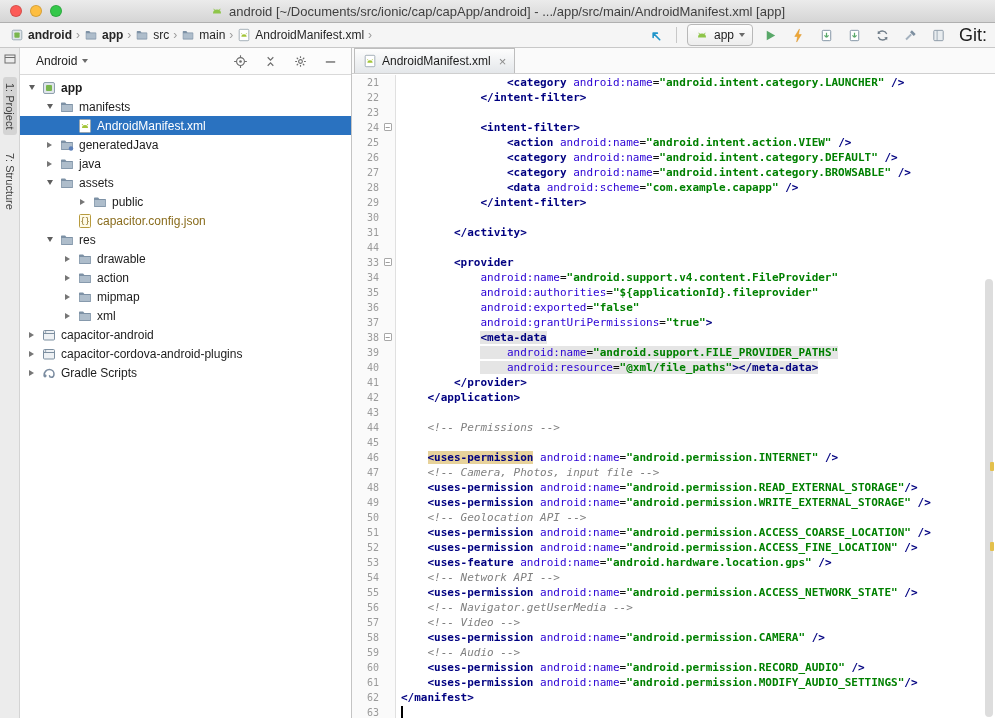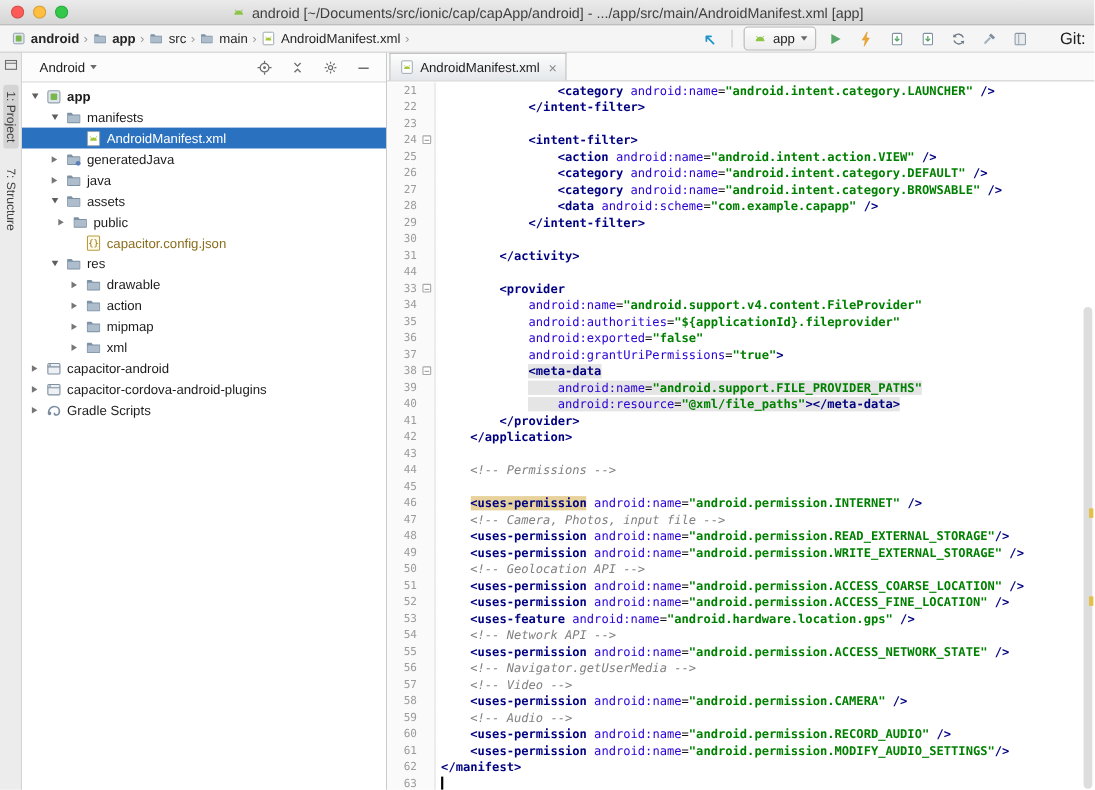--- a/index.html
+++ b/index.html
@@ -13,21 +13,21 @@
   
   .navbar{height:24px;background:#f5f5f5;border-bottom:1px solid #c8c8c8;display:flex;align-items:center;padding:0 8px;gap:1px}
   .crumb{display:inline-flex;align-items:center;gap:4px;padding:1px 2px;cursor:default}
   .crumb-label{font-size:12px;color:#262626}
   .crumb-label.b{font-weight:bold}
   .chev{color:#9a9a9a;font-size:12px;margin:0 2px}
   .nav-right{margin-left:auto;display:flex;align-items:center;gap:8px}
   .tbtn{display:inline-flex;width:20px;height:20px;align-items:center;justify-content:center;cursor:default}
   .tsep{width:1px;height:16px;background:#c8c8c8;margin:0 2px}
   .runconfig{display:inline-flex;align-items:center;gap:5px;border:1px solid #b8b8b8;border-radius:4px;background:linear-gradient(#fdfdfd,#ededed);height:20px;padding:0 7px;font-size:12px}
-  .git-label{font-size:15px;color:#202020;margin-left:18px}
+  .git-label{font-size:18px;color:#202020;margin-left:2px}
   
   .main{display:flex;height:672px}
   .stripe{width:20px;background:#ececec;border-right:1px solid #d4d4d4;display:flex;flex-direction:column;align-items:center;padding-top:5px;flex:none;box-sizing:border-box}
   .stripe-icon{margin-bottom:9px}
   .vlabel{writing-mode:vertical-rl;font-size:11px;color:#3f3f3f;padding:6px 1px;border-radius:3px;white-space:nowrap;cursor:default}
   .vlabel.active{background:#d4d4d4}
   .vlabel+.vlabel{margin-top:12px}
   .project{width:332px;flex:none;background:#fff;border-right:1px solid #c4c4c4;display:flex;flex-direction:column;overflow:hidden;box-sizing:border-box}
   .pheader{height:26px;flex:none;display:flex;align-items:center;gap:5px;padding:0 12px 0 16px;border-bottom:1px solid #d9d9d9;background:#fcfcfc}
   .pheader-label{font-size:12px;color:#202020}
@@ -309,21 +309,21 @@
             <span class="tri-d"></span>
           </span>
           <span class="ico">
             <svg width="16" height="16" viewBox="0 0 16 16">
               <path d="M2 4.2c0-.4.3-.7.7-.7h3.4l1.3 1.6h5.9c.4 0 .7.3.7.7v6.5c0 .4-.3.7-.7.7H2.7c-.4 0-.7-.3-.7-.7z" fill="#7d91a5"></path>
               <path d="M2.6 6h10.8v6.2H2.6z" fill="#aebdcb"></path>
             </svg>
           </span>
           <span class="tlabel">assets</span>
         </div>
-        <div class="tree-row" style="padding-left: 30px; text-align: right;">
+        <div class="tree-row" style="padding-left: 57px; text-align: right;">
           <span class="tw">
             <span class="tri-r"></span>
           </span>
           <span class="ico">
             <svg width="16" height="16" viewBox="0 0 16 16">
               <path d="M2 4.2c0-.4.3-.7.7-.7h3.4l1.3 1.6h5.9c.4 0 .7.3.7.7v6.5c0 .4-.3.7-.7.7H2.7c-.4 0-.7-.3-.7-.7z" fill="#7d91a5"></path>
               <path d="M2.6 6h10.8v6.2H2.6z" fill="#aebdcb"></path>
             </svg>
           </span>
           <span class="tlabel">public</span>

